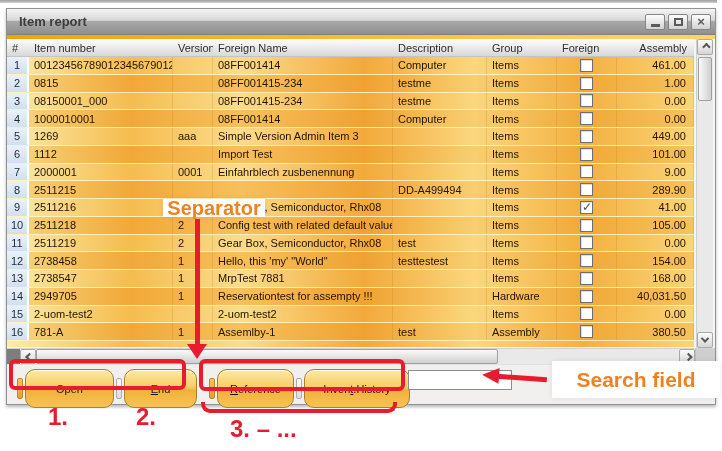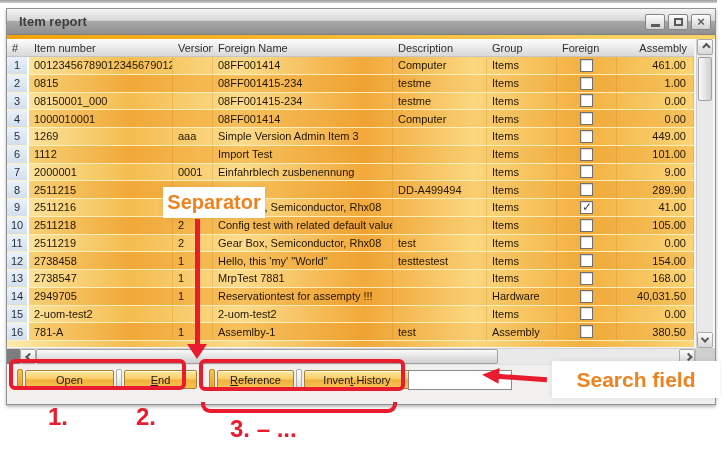--- a/index.html
+++ b/index.html
@@ -69,41 +69,41 @@
   .hcorner-l { width:13px; background:#7d7d7d; }
   .hbtn { width:16px; background:linear-gradient(#fbfbfb,#d6d6d6); border:1px solid #a9a9a9;
     border-radius:2px; display:flex; align-items:center; justify-content:center; }
   .hthumb { width:462px; background:linear-gradient(#fafafa,#cfcfcf); border:1px solid #a0a0a0; border-radius:2px; }
   .htrack { flex:1; }
   .hcorner-r { width:20px; background:#cfcfcf; border-left:1px solid #bdbdbd; }
 
   
   .panel { flex:1; position:relative; background:#f1f0ef; border-top:1px solid #e3e2e1; }
   .btnrow { position:absolute; left:10px; top:4px; display:flex; align-items:center; }
-  .btn { height:19px; border:1px solid #a8802f; border-radius:2px; font-size:11px; color:#191919;
+  .btn { height:39px; border:1px solid #a8802f; border-radius:10px; font-size:11px; color:#191919;
     background:linear-gradient(180deg,#fde9a0 0%,#f8ce69 45%,#f2b03b 55%,#f6c455 100%);
     box-shadow:inset 0 1px 0 rgba(255,255,255,.75); display:flex; align-items:center; justify-content:center; }
   .u { text-decoration:underline; }
   .sliver { width:6px; height:21px; border-radius:2px; margin-right:2px; }
   .sliver.amber { background:linear-gradient(#f6c45c,#ec9d2a); border:1px solid #b8872e; }
   .sliver.light { background:linear-gradient(#ffffff,#dadada); border:1px solid #ababab; margin-left:2px; }
   .search-input { position:absolute; left:401px; top:5px; width:104px; height:20px;
     border:1px solid #8b8b8b; background:#fff; font-size:11px; padding:0 3px; }
   .expand-icon { position:absolute; right:8px; top:7px; width:22px; height:22px; }
   .expand-icon .corner { position:absolute; width:8px; height:8px; border:2px solid #4d4d4d; }
   .expand-icon .tl { left:0; top:0; border-right:none; border-bottom:none; }
   .expand-icon .bl { left:0; bottom:0; border-right:none; border-top:none; }
   .expand-icon .br { right:0; bottom:0; border-left:none; border-top:none; }
   .expand-icon .orange { position:absolute; right:0; top:0; width:10px; height:10px; background:#f08223; }
 
   
   .ann { position:absolute; z-index:50; }
   .ann-label { background:#fff; box-shadow:0 0 6px rgba(0,0,0,.08); display:flex;
     align-items:center; justify-content:center; font-weight:bold; color:#f0821e; }
-  .sep-label { left:163px; top:187px; width:102px; height:31px; font-size:20px; }
+  .sep-label { left:163px; top:199px; width:102px; height:18px; font-size:20px; }
   .search-label { left:552px; top:361px; width:168px; height:37px; font-size:21px; }
   .redbox { border:4px solid #e81c2e; border-radius:6px; }
   .redbox.b1 { left:9px; top:359px; width:177px; height:31px; }
   .redbox.b2 { left:199px; top:359px; width:206px; height:32px; }
   .varrow-line { left:195px; top:219px; width:5px; height:126px; background:#e81c2e; }
   .varrow-head { left:187px; top:344px; width:0; height:0;
     border-left:10px solid transparent; border-right:10px solid transparent; border-top:15px solid #e81c2e; }
   .harrow { left:482px; top:369px; width:66px; height:16px; transform:rotate(4deg); }
   .harrow .head { position:absolute; left:0; top:0; width:0; height:0;
     border-top:8px solid transparent; border-bottom:8px solid transparent; border-right:17px solid #e81c2e; }

